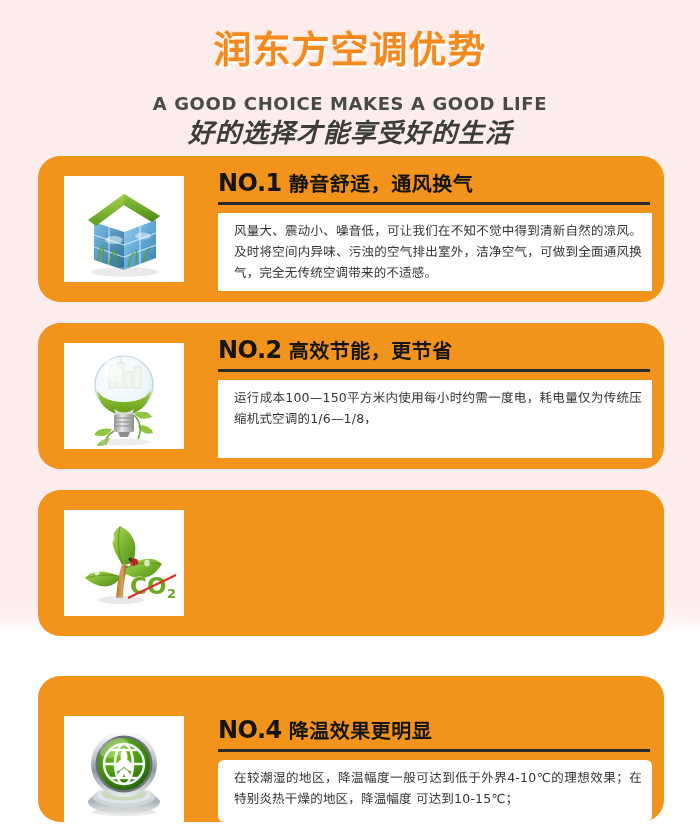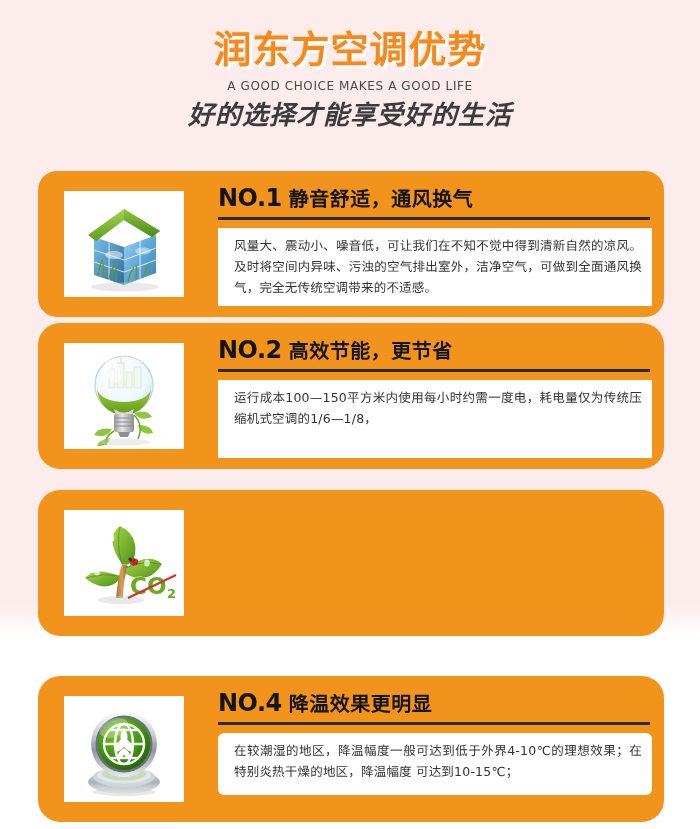--- a/index.html
+++ b/index.html
@@ -45,23 +45,23 @@
     color:#f5891d;
     line-height:44px;
     text-shadow:
       2px 2px 0 #ffffff,
       -1px -1px 0 #fde3c8,
       3px 3px 0 rgba(255,255,255,.85);
     white-space:nowrap;
   }
 
   .sub-title-en {
-    margin-top:6px;
-    font-size:12px;
-    font-weight:normal;
+    margin-top:24px;
+    font-size:18px;
+    font-weight:bold;
     letter-spacing:0.6px;
     color:#4a4a4a;
     line-height:16px;
     white-space:nowrap;
   }
 
   .sub-title-cn {
     margin-top:7px;
     font-size:26px;
     font-weight:bold;
@@ -83,24 +83,24 @@
   .card {
     position:absolute;
     left:38px;
     width:626px;
     background:#f2941c;
     border-radius:22px;
     display:flex;
     align-items:flex-start;
   }
 
-  .card-1 { top:15px;   height:146px;border-radius:19px; }
+  .card-1 { top:0px;   height:146px; }
   .card-2 { top:167px; height:146px; }
   .card-3 { top:334px; height:146px; }
-  .card-4 { top:520px; height:146px; }
+  .card-4 { top:520px; height:146px;align-items:flex-end; }
 
   
   .thumb {
     width:120px;
     height:106px;
     margin:20px 0 0 26px;
     background:#ffffff;
     flex:0 0 auto;
     position:relative;
     overflow:hidden;

